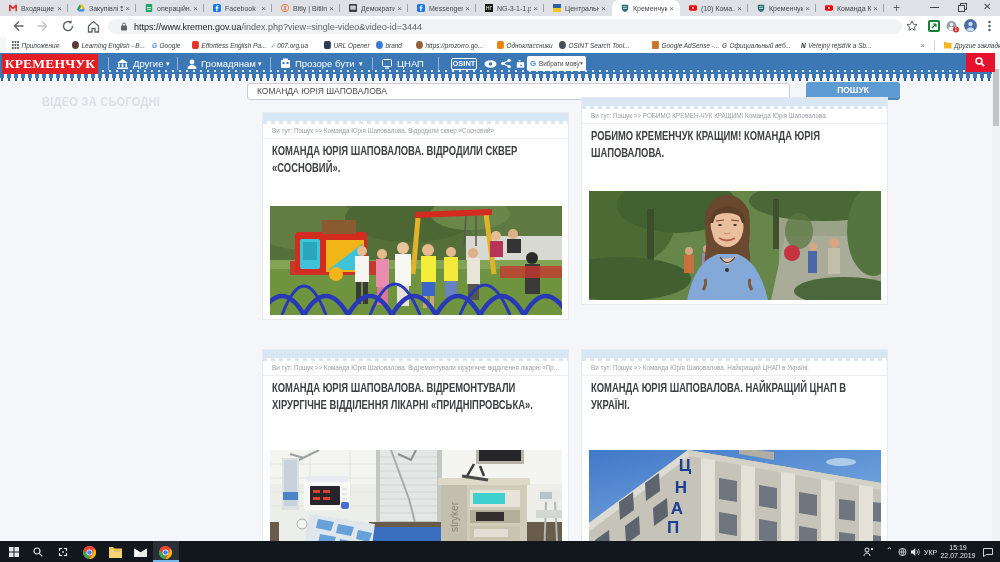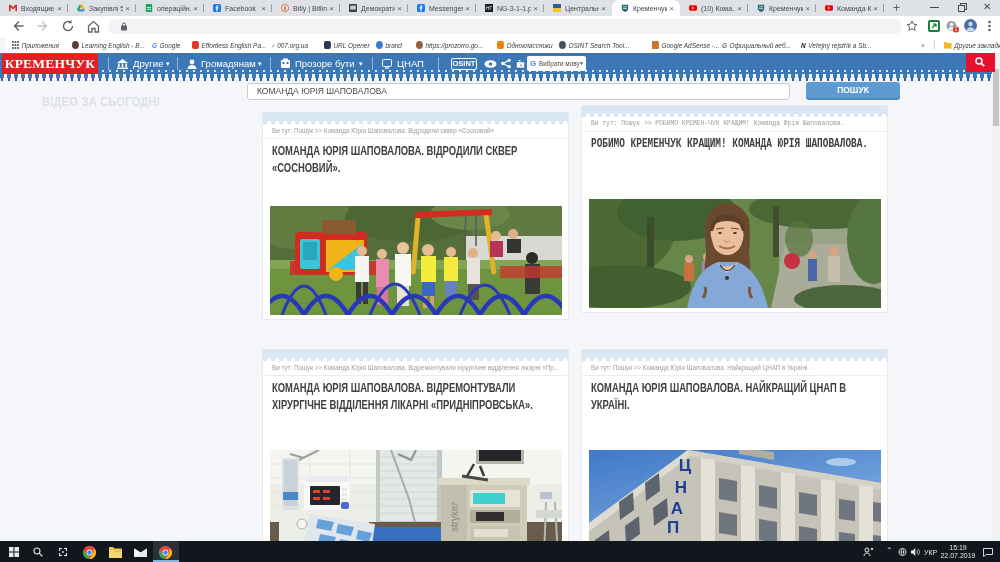--- a/index.html
+++ b/index.html
@@ -200,20 +200,21 @@
         <path d="M9.5 0v3.2H6.3z" fill="#5f6368"></path>
       </svg>
     <svg style="position:absolute;left:87px;top:3.5px" width="13" height="13" viewBox="0 0 13 13">
         <path d="M1.5 6L6.5 1.5L11.5 6V12H8V8.5H5V12H1.5z" fill="none" stroke="#5f6368" stroke-width="1.3"></path>
       </svg>
     <div id="omnibox">
       <svg style="position:absolute;left:12px;top:3px" width="8" height="9" viewBox="0 0 8 9">
           <rect x="1" y="3.5" width="6" height="5" rx="1" fill="#5f6368"></rect>
           <path d="M2.5 4V2.5a1.5 1.5 0 0 1 3 0V4" fill="none" stroke="#5f6368" stroke-width="1"></path>
         </svg>
+      <div id="urltext">https://www.kremen.gov.ua<span style="color:#5f6368">/index.php?view=single-video&amp;video-id=3444</span></div>
     </div>
     <svg style="position:absolute;left:906px;top:4px" width="12" height="12" viewBox="0 0 12 12">
         <path d="M6 1l1.5 3.2 3.5.4-2.6 2.3.7 3.4L6 8.6 2.9 10.3l.7-3.4L1 4.6l3.5-.4z" fill="none" stroke="#5f6368" stroke-width="1"></path>
       </svg>
     <svg style="position:absolute;left:928px;top:4px" width="12" height="12" viewBox="0 0 12 12">
         <rect width="12" height="12" rx="2" fill="#188038"></rect>
         <rect x="2" y="2" width="8" height="8" fill="#fff"></rect>
         <path d="M4 8L8 4M8 4H5M8 4v3" stroke="#188038" stroke-width="1.2"></path>
       </svg>
     <svg style="position:absolute;left:946px;top:4px" width="13" height="13" viewBox="0 0 13 13">
@@ -409,21 +410,21 @@
           <path d="M210 109 q22 -38 44 0"></path>
           <path d="M254 109 q22 -38 44 0"></path>
           <path d="M12 109 q22 -58 44 0" stroke-width="3"></path>
           <path d="M100 109 q25 -62 50 0" stroke-width="3"></path>
           <path d="M190 109 q25 -60 50 0" stroke-width="3"></path>
         </g>
         <rect x="230" y="60" width="62" height="12" fill="#c43a2e" opacity="0.8"></rect>
       </svg>
     </div>
   </div>
-  <div class="card" style="left:581px; top:105px;font-family:Liberation Mono, monospace;">
+  <div class="card" style="left:581px; top:97px;">
     <div class="lace"></div>
     <div class="crumb">Ви тут: Пошук &gt;&gt; РОБИМО КРЕМЕН-ЧУК КРАЩИМ! Команда Юрія Шаповалова.</div>
     <div class="cdiv"></div>
     <div class="ctitle">РОБИМО КРЕМЕНЧУК КРАЩИМ! КОМАНДА ЮРІЯ ШАПОВАЛОВА.</div>
     <div class="cimg" style="top:93px;" id="img2">
       <svg width="292" height="109" viewBox="0 0 292 109">
         <rect width="292" height="109" fill="#67874a"></rect>
         <rect x="190" width="102" height="109" fill="#9aa388"></rect>
         <polygon points="196,45 262,45 292,109 182,109" fill="#a9ac99"></polygon>
         <ellipse cx="28" cy="32" rx="58" ry="45" fill="#4c6b34"></ellipse>

